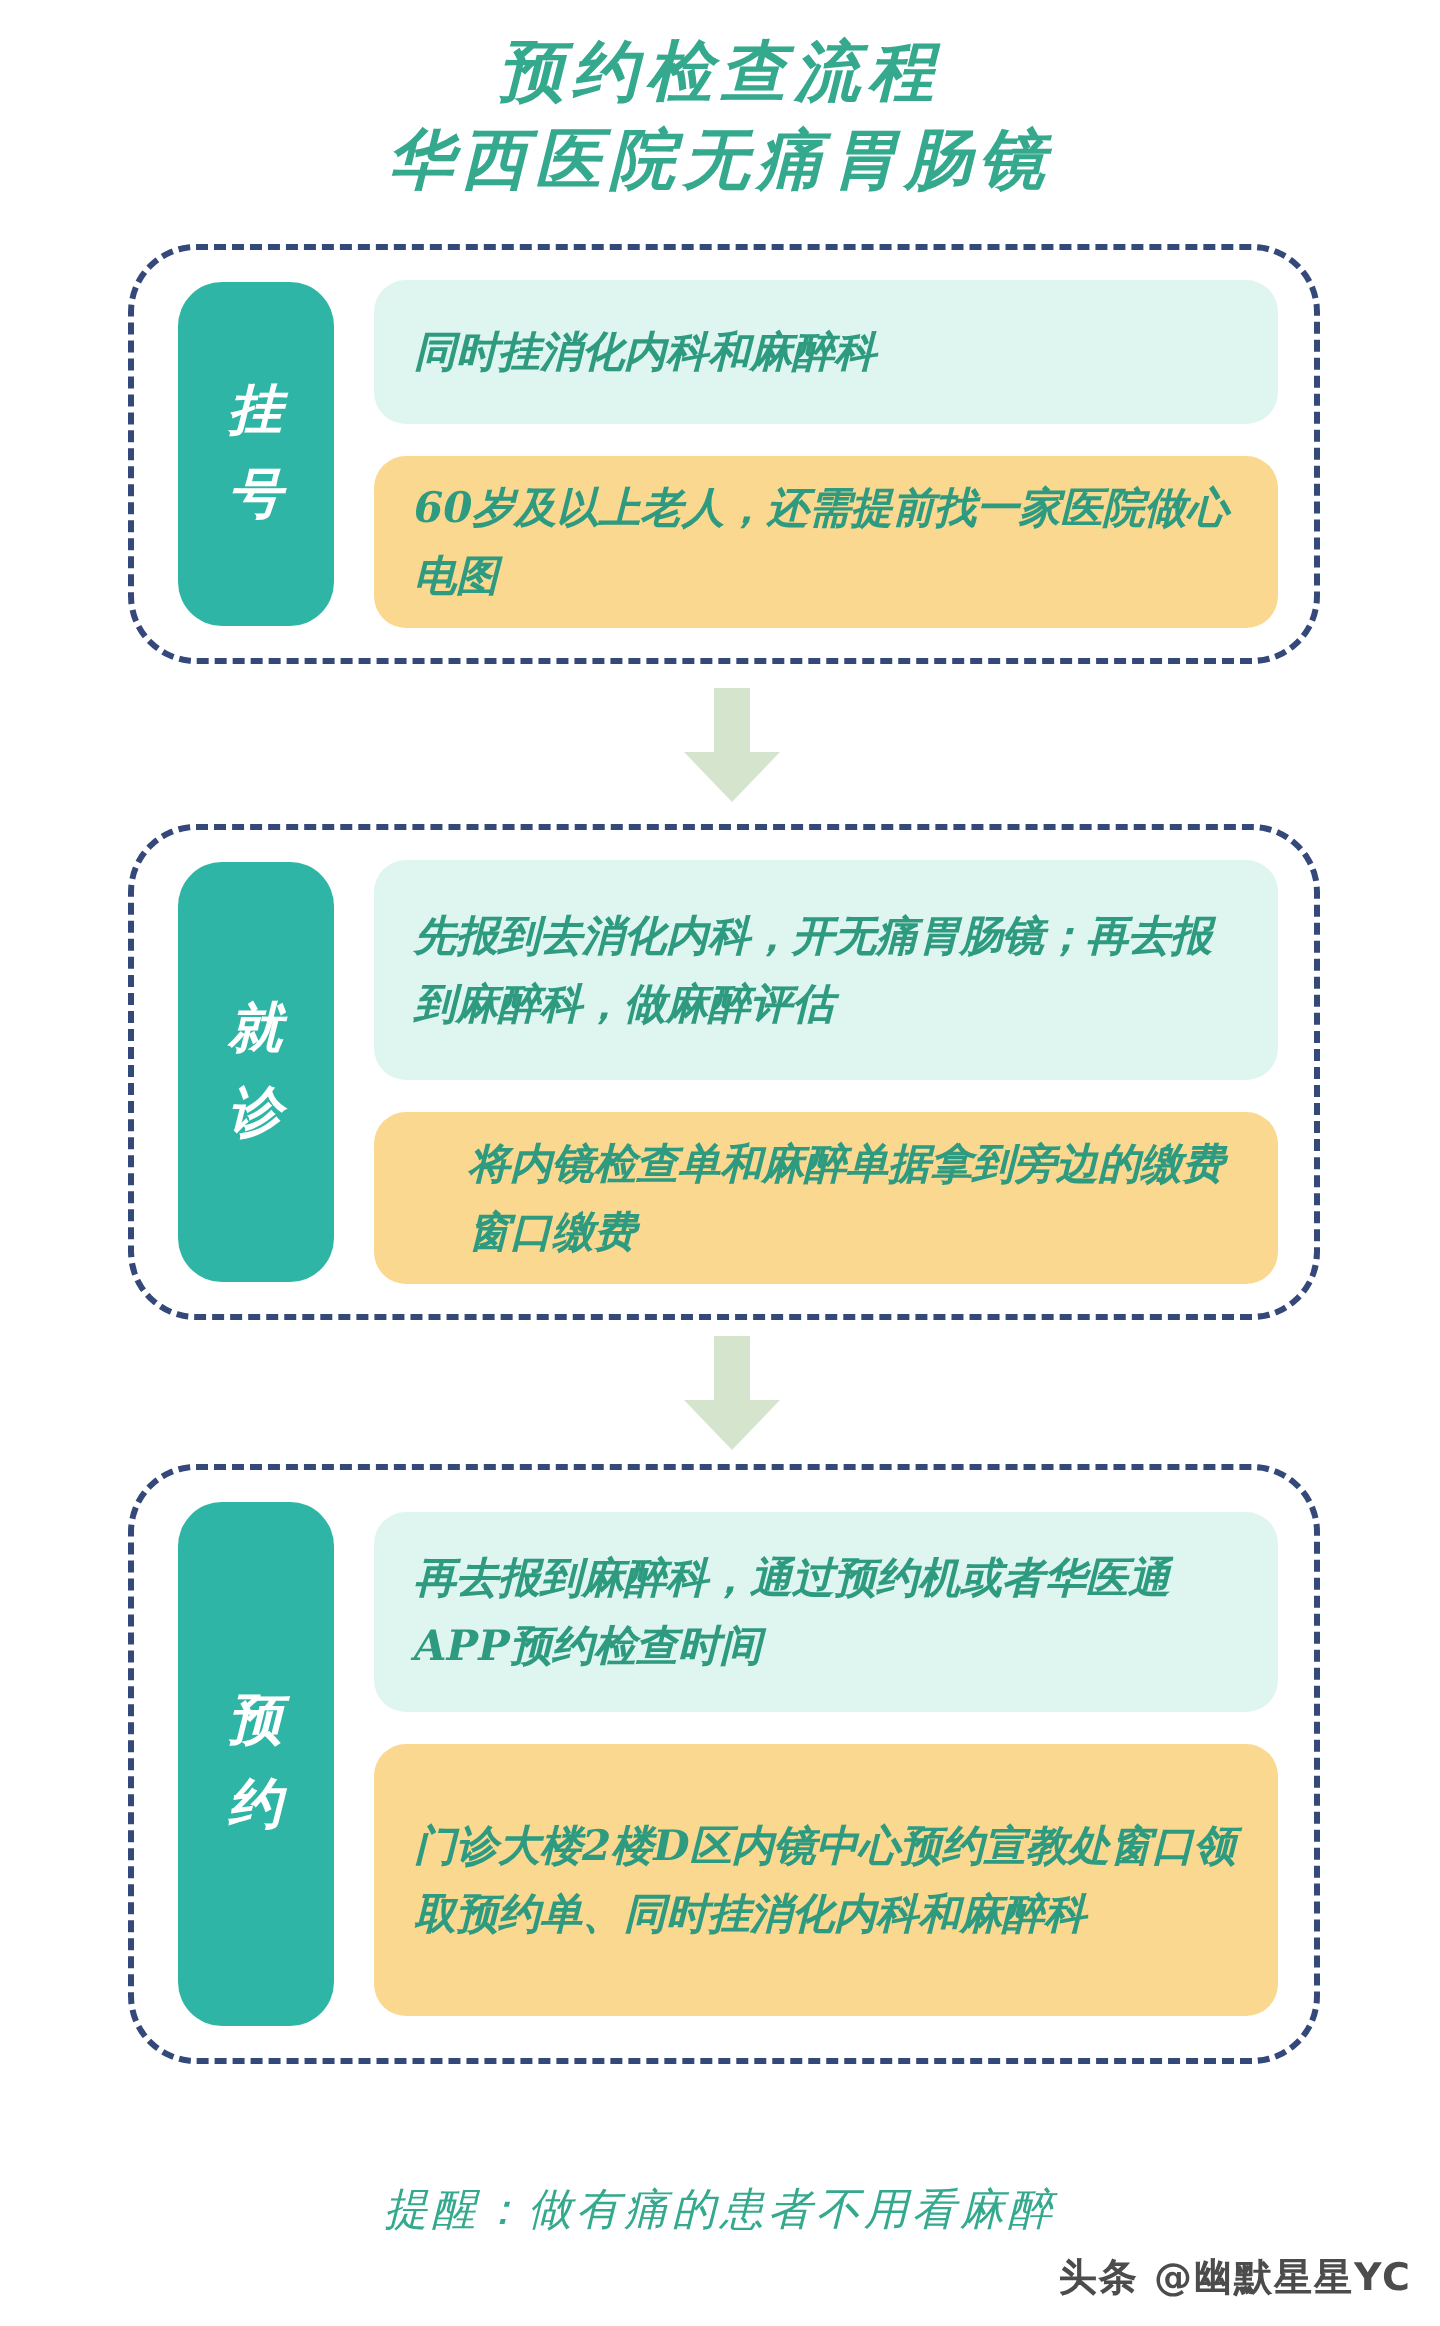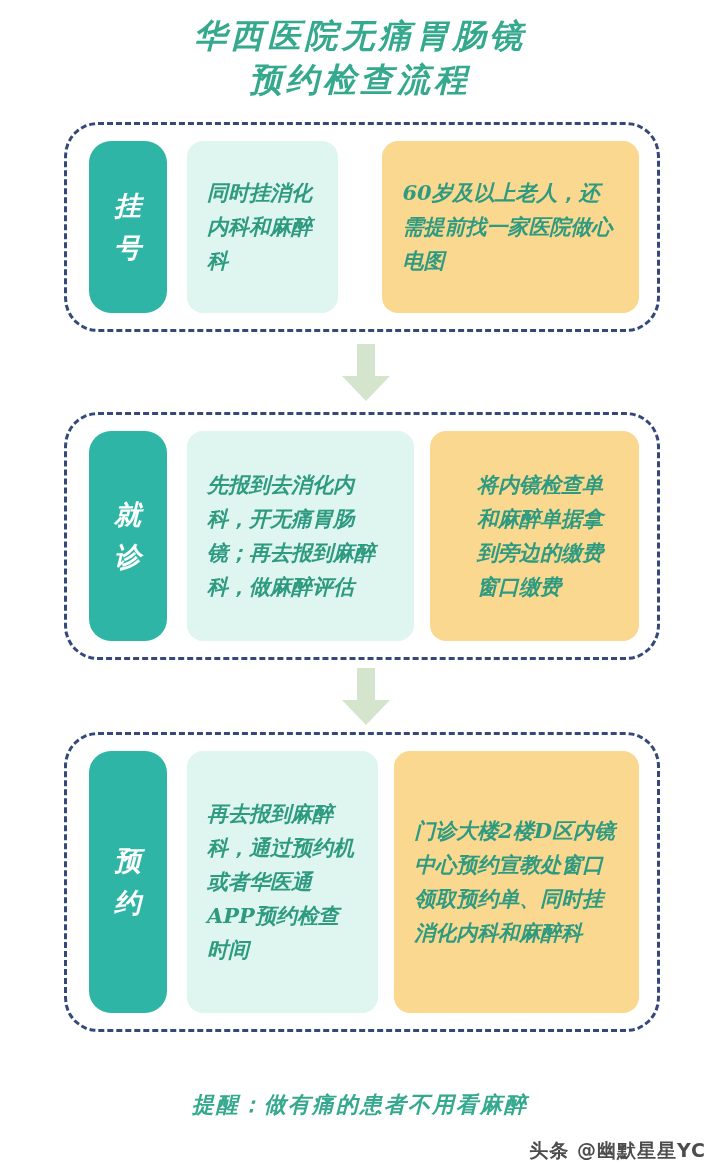--- a/index.html
+++ b/index.html
@@ -69,21 +69,21 @@
     letter-spacing: 1px;
     line-height: 42px;
     margin-right: 20px;
   }
   .stage-label span { display: block; }
 
   
   .content-col {
     flex: 1 1 auto;
     display: flex;
-    flex-direction: row;
+    flex-direction: column;
     justify-content: center;
     gap: 16px;
     min-width: 0;
   }
   .note {
     border-radius: 16px;
     padding: 16px 20px;
     box-sizing: border-box;
     color: #2e9b80;
     font-size: 21px;
@@ -107,57 +107,56 @@
 
   
   .footer-note {
     position: absolute;
     top: 1090px;
     left: 0;
     width: 720px;
     text-align: center;
     color: #35a98e;
     font-size: 22px;
-    font-weight: bold;
+    font-weight: normal;
     font-style: italic;
     letter-spacing: 2px;
     font-family: "DejaVu Serif", "Liberation Serif", serif;
   }
 
   
   .watermark {
     position: absolute;
     top: 1126px;
     right: 14px;
     color: #3d3d3d;
     font-size: 19px;
     font-weight: bold;
     letter-spacing: 1px;
     opacity: 0.92;
     font-family: "DejaVu Sans", "Liberation Sans", sans-serif;
-    margin-top: 12px;
   }
 </style>
 </head>
 <body>
 
 <div class="title-block">
+  <div class="title-line">预约检查流程</div>
   <div class="title-line">华西医院无痛胃肠镜</div>
-  <div class="title-line">预约检查流程</div>
 </div>
 
 <div class="section" style="top:122px; height:210px;">
   <div class="section-inner">
     <div class="stage-label">
       <span>挂</span>
       <span>号</span>
     </div>
     <div class="content-col">
       <div class="note mint" style="min-height:72px;">同时挂消化内科和麻醉科</div>
-      <div class="note amber" style="min-height:86px;margin-left:28px;">60岁及以上老人，还需提前找一家医院做心电图</div>
+      <div class="note amber" style="min-height:86px;">60岁及以上老人，还需提前找一家医院做心电图</div>
     </div>
   </div>
 </div>
 
 <div class="arrow" style="top:344px;">
   <svg width="52" height="58" viewBox="0 0 52 58" aria-hidden="true">
     <polygon points="17,0 35,0 35,32 50,32 26,57 2,32 17,32" fill="#d5e5cd"></polygon>
   </svg>
 </div>
 

